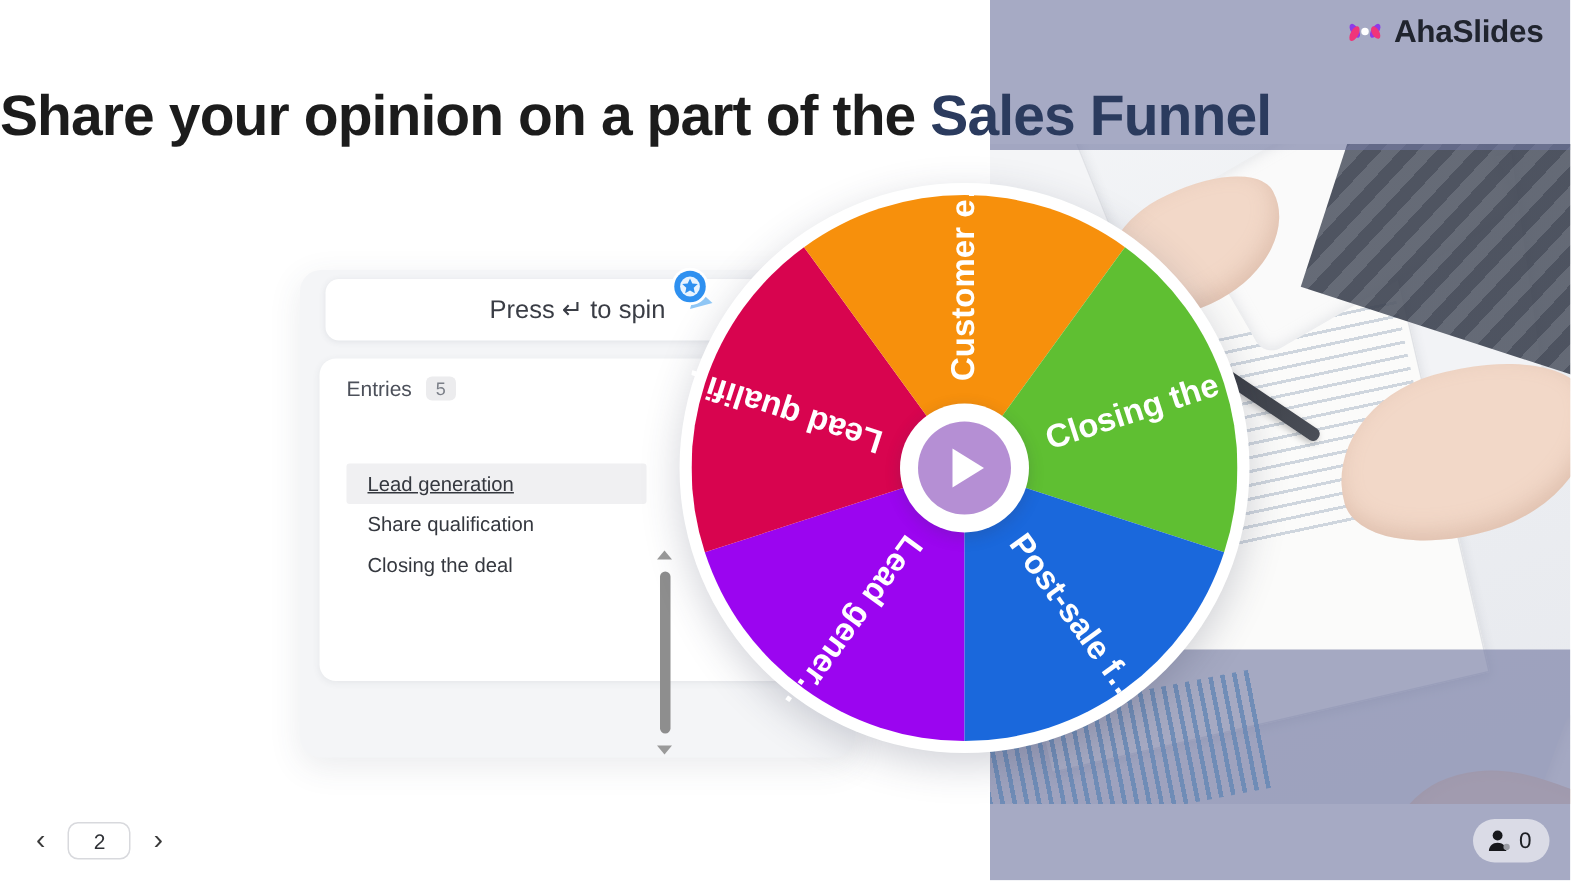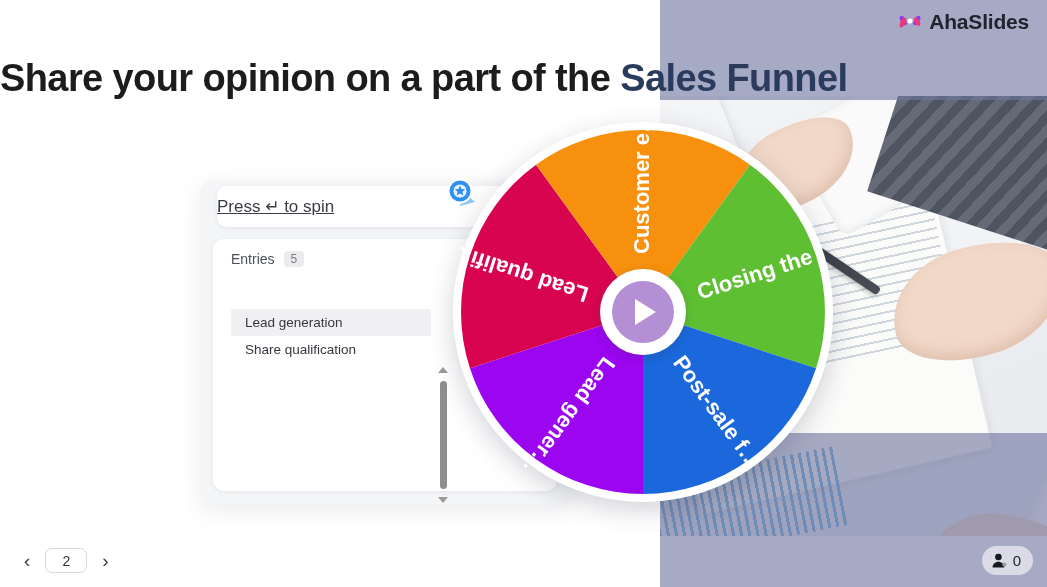--- a/index.html
+++ b/index.html
@@ -148,27 +148,27 @@
     box-shadow: 0 6px 22px rgba(60,65,90,.10);
     z-index: 20;
   }
   #press-bar {
     position: absolute;
     left: 17px; top: 6px;
     width: 336px; height: 41px;
     background: #ffffff;
     border-radius: 9px;
     box-shadow: 0 1px 4px rgba(70,75,95,.10);
-    display: flex; align-items: center; 
-    font-size: 17px; color: #3a3d45; text-decoration: underline;
+    display: flex; align-items: center; justify-content: center;
+    font-size: 17px; color: #3a3d45;
   }
   #entries-card {
     position: absolute;
     left: 13px; top: 59px;
-    width: 344px; height: 252px;
+    width: 344px; height: 215px;
     background: #ffffff;
     border-radius: 11px;
     box-shadow: 0 1px 5px rgba(70,75,95,.08);
     padding: 12px 18px 22px 18px;
   }
   #entries-head {
     display: flex; align-items: center; gap: 9px;
     font-size: 14px; color: #4c505a;
   }
   #entries-count {
@@ -181,21 +181,21 @@
     left: 18px; top: 70px;
     width: 200px;
   }
   .entry-row {
     height: 27px;
     display: flex; align-items: center;
     font-size: 13.5px;
     color: #35383f;
     padding-left: 14px;
   }
-  .entry-row.alt { background: #f0f0f2; border-radius: 2px; }
+  .entry-row.alt { background: #f0f0f2; border-radius: 2px; text-decoration: underline; }
 
   
   #entry-scroll {
     position: absolute;
     left: 223px; top: 128px;
     width: 14px; height: 136px;
     display: flex; flex-direction: column; align-items: center;
     justify-content: space-between;
   }
   .sb-arrow { width: 0; height: 0; }
@@ -336,20 +336,23 @@
         <span>Entries</span>
         <span id="entries-count">5</span>
       </div>
 
       <div id="entry-list">
           <div class="entry-row alt">
             <span>Lead generation</span>
           </div>
           <div class="entry-row">
             <span>Share qualification</span>
+          </div>
+          <div class="entry-row">
+            <span>Closing the deal</span>
           </div>
         </div>
 
       <div id="entry-scroll">
         <div class="sb-arrow sb-up"></div>
         <div id="sb-thumb"></div>
         <div class="sb-arrow sb-down"></div>
       </div>
     </div>
   </div>

